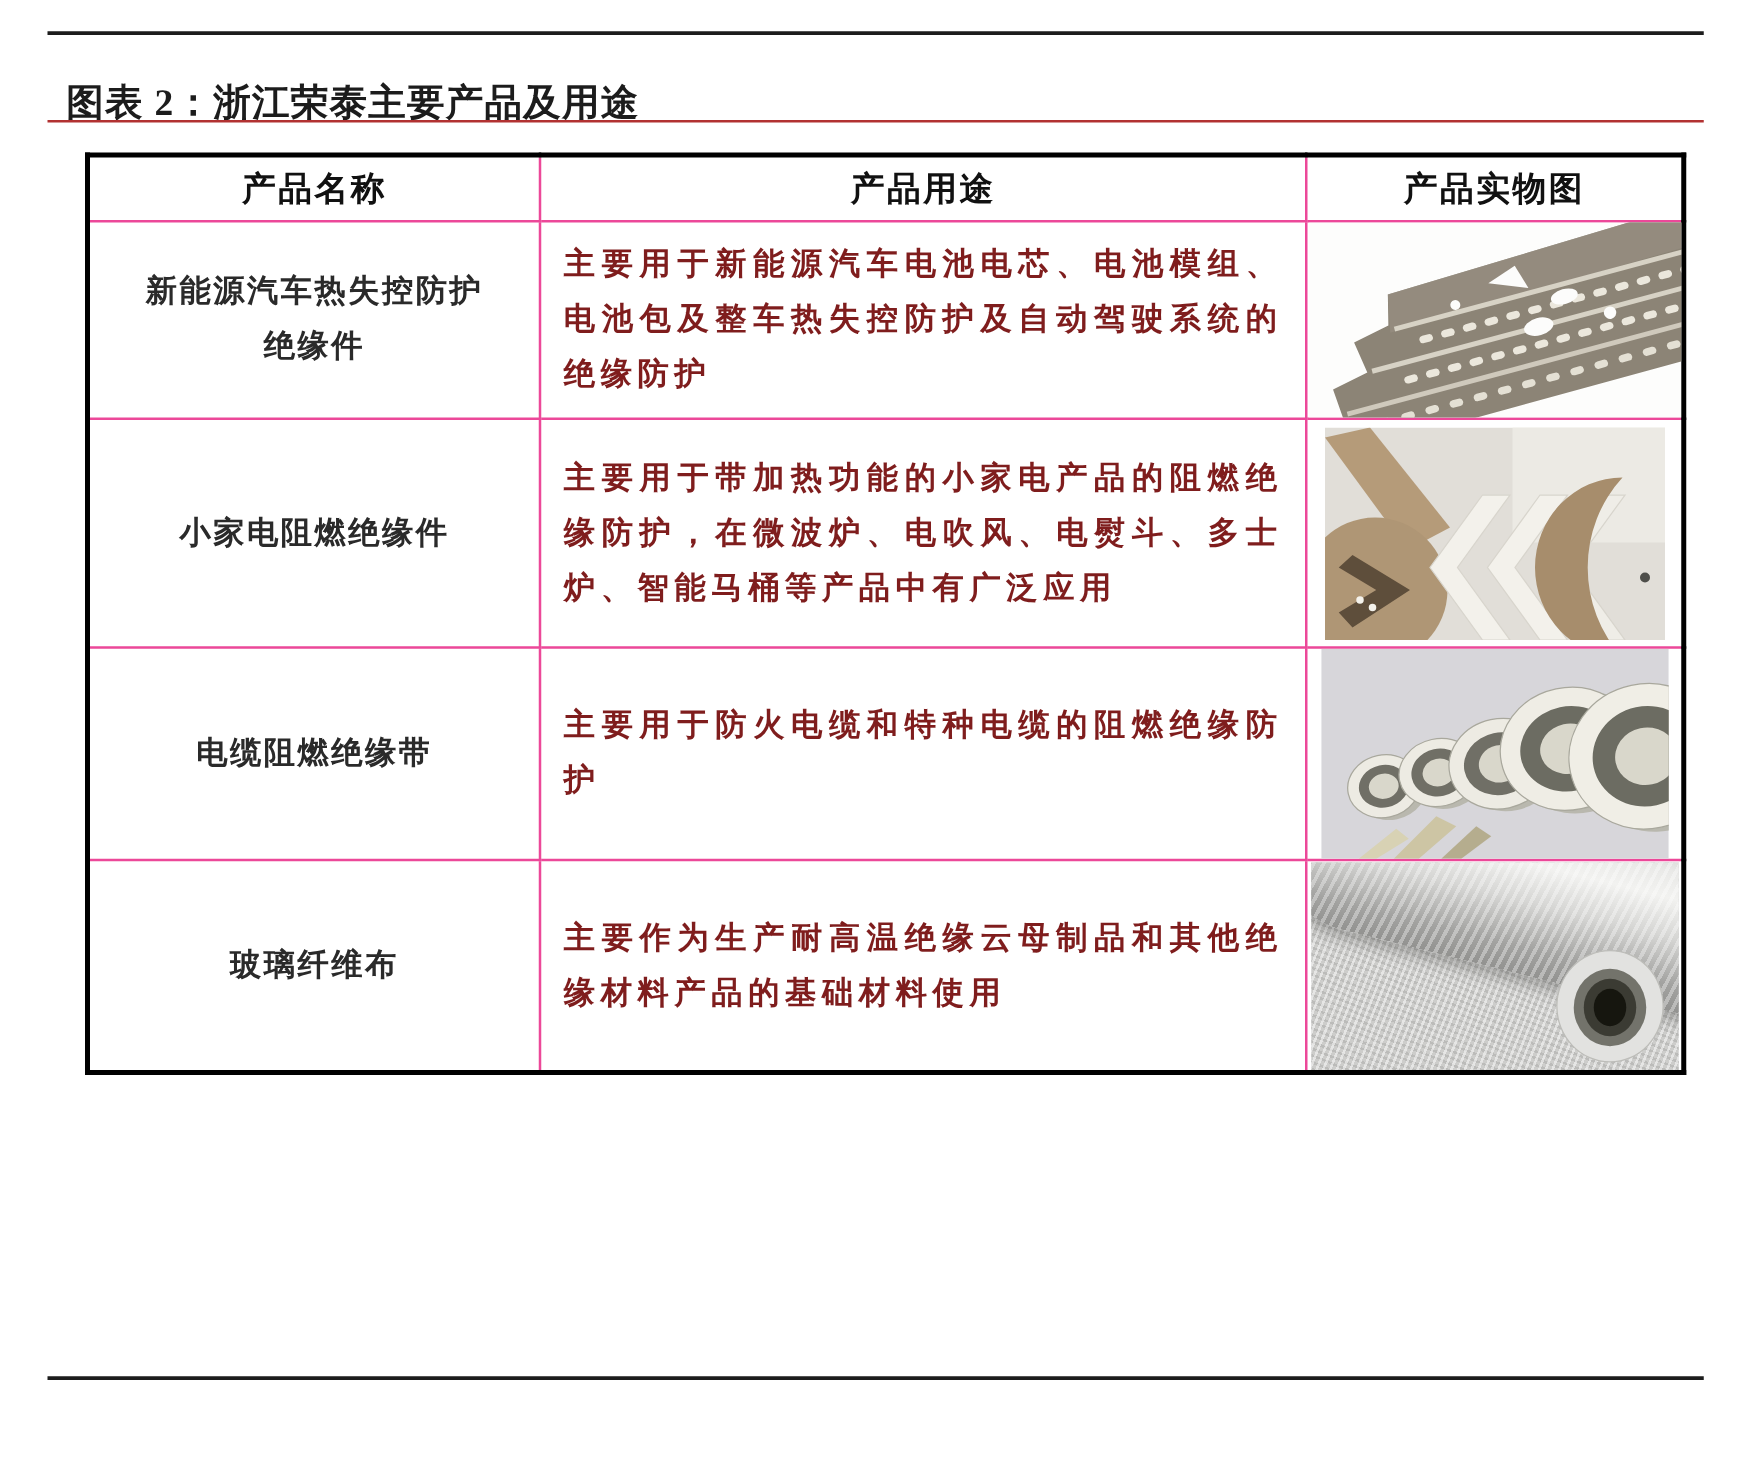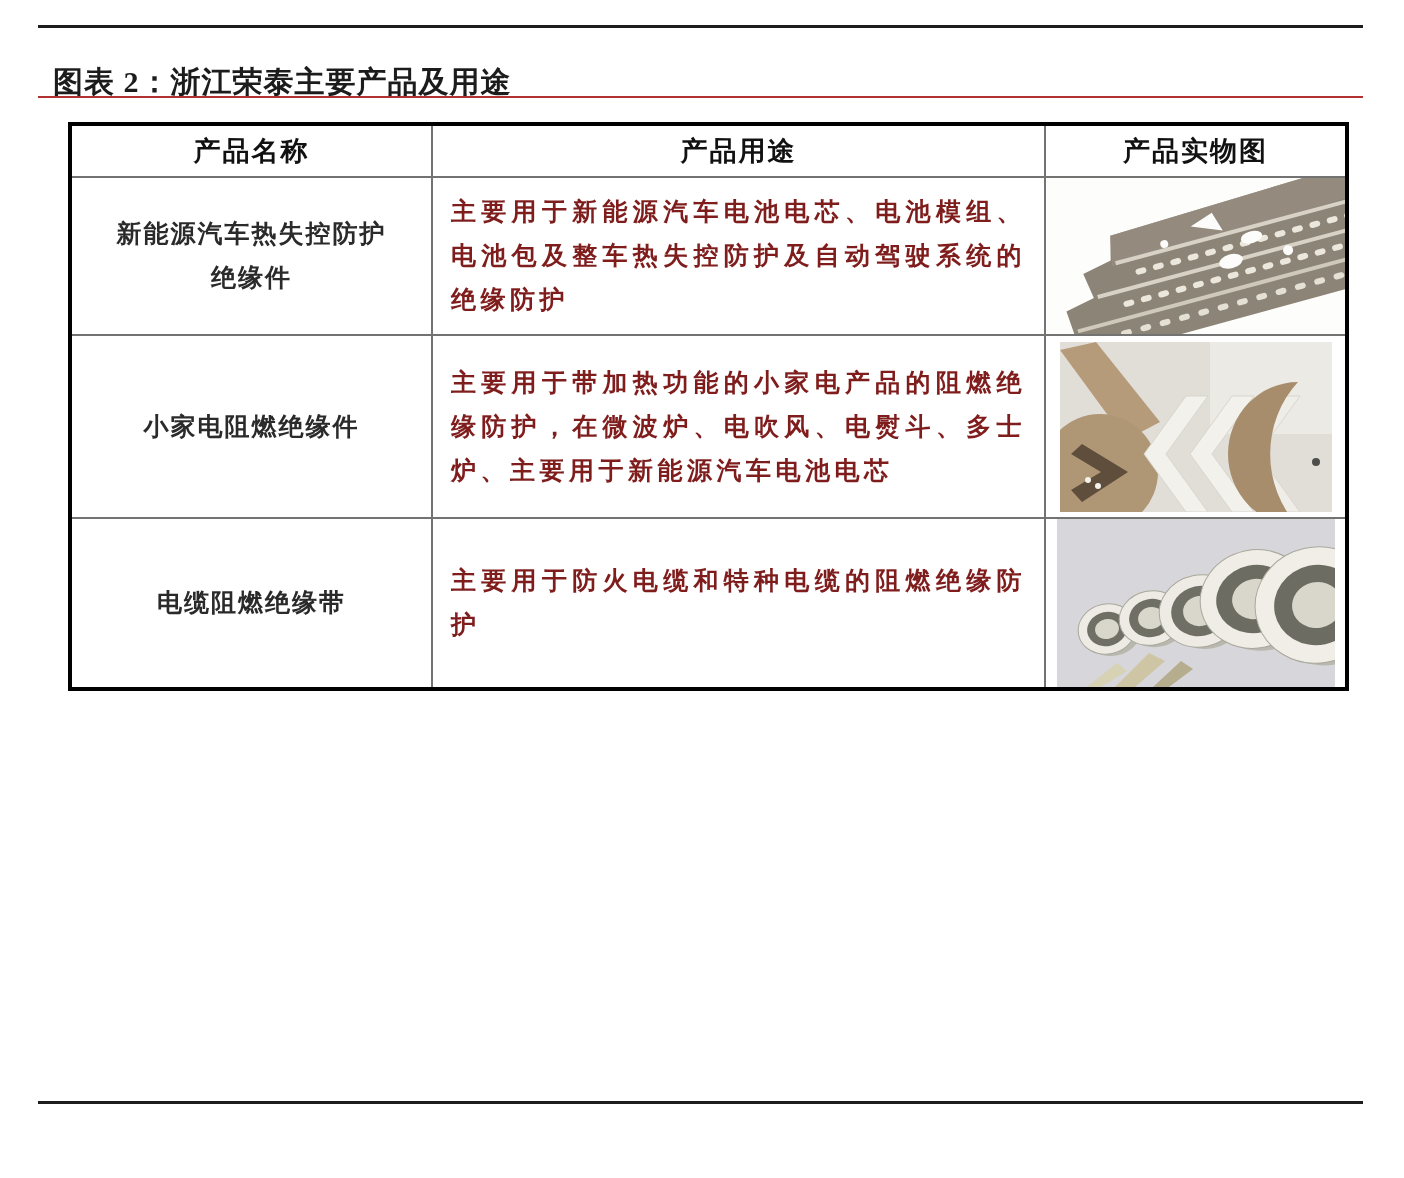--- a/index.html
+++ b/index.html
@@ -23,21 +23,21 @@
   .source{
     position:absolute;left:53px;top:1112px;
     font-size:27px;font-weight:bold;letter-spacing:1px;white-space:nowrap;
   }
 
   table.products{
     position:absolute;left:68px;top:122px;width:1277px;
     border-collapse:collapse;table-layout:fixed;
     border:4px solid #000;background:#fff;
   }
-  .products th,.products td{border:2px solid #737373;background:#fff}
+  .products th,.products td{border:2px solid #ec4899;background:#fff}
   .products th{
     height:53px;font-size:27px;font-weight:bold;letter-spacing:2px;
     text-align:center;vertical-align:middle;color:#111;
   }
   td.name{
     font-size:25px;font-weight:bold;color:#2a2a2a;
     text-align:center;vertical-align:middle;
     letter-spacing:2px;line-height:44px;padding:0 36px;
   }
   td.use{
@@ -130,21 +130,21 @@
               <ellipse cx="182" cy="92" rx="12" ry="7" fill="#fcfcfb"></ellipse>
               <circle cx="122" cy="58" r="4" fill="#fcfcfb"></circle>
               <circle cx="240" cy="96" r="5" fill="#fcfcfb"></circle>
             </g>
           </svg>
         </td>
       </tr>
 
       <tr class="r2">
         <td class="name">小家电阻燃绝缘件</td>
-        <td class="use">主要用于带加热功能的小家电产品的阻燃绝缘防护，在微波炉、电吹风、电熨斗、多士炉、主要用于新能源汽车电池电芯</td>
+        <td class="use">主要用于带加热功能的小家电产品的阻燃绝缘防护，在微波炉、电吹风、电熨斗、多士炉、智能马桶等产品中有广泛应用</td>
         <td class="photo">
           <svg class="ph" width="272" height="170" viewBox="0 0 272 170" role="img" aria-label="小家电阻燃绝缘件实物图">
             <rect width="272" height="170" fill="#e1ded8"></rect>
             <rect x="150" y="0" width="122" height="92" fill="#eceae4"></rect>
             <polygon points="0,8 36,0 100,80 66,98" fill="#b59b79"></polygon>
             <circle cx="40" cy="130" r="58" fill="#af9675"></circle>
             <polygon points="22,102 68,130 22,160 11,148 41,130 11,112" fill="#5e4e3b"></polygon>
             <circle cx="28" cy="138" r="3" fill="#f4f2ec"></circle>
             <circle cx="38" cy="144" r="3" fill="#f4f2ec"></circle>
             <path d="M126,54 L84,112 L126,170 L148,170 L106,112 L148,54 Z" fill="#f3f1eb" stroke="#d8d5cd" stroke-width="1"></path>
@@ -193,20 +193,33 @@
               <ellipse cx="268" cy="90" rx="62" ry="58" fill="#b9b8ae"></ellipse>
               <ellipse cx="260" cy="86" rx="62" ry="58" fill="#f0eee6" stroke="#a9a89d"></ellipse>
               <ellipse cx="260" cy="86" rx="43" ry="40" fill="#6c6c62"></ellipse>
               <ellipse cx="260" cy="86" rx="25" ry="23" fill="#d9d7cb"></ellipse>
             </g>
           </svg>
         </td>
       </tr>
 
 
+      <tr class="r5">
+        <td class="name">玻璃纤维布</td>
+        <td class="use">主要作为生产耐高温绝缘云母制品和其他绝缘材料产品的基础材料使用</td>
+        <td class="photo">
+          <div class="ph photo-cloth" role="img" aria-label="玻璃纤维布实物图">
+            <div class="cloth-roll"></div>
+            <div class="cloth-end"></div>
+            <div class="cloth-ring"></div>
+            <div class="cloth-core"></div>
+            <div class="cloth-hole"></div>
+          </div>
+        </td>
+      </tr>
 
     </tbody>
   </table>
 
   <div class="rule rule-bottom"></div>
 
 
 </div>
 
 </body></html>

